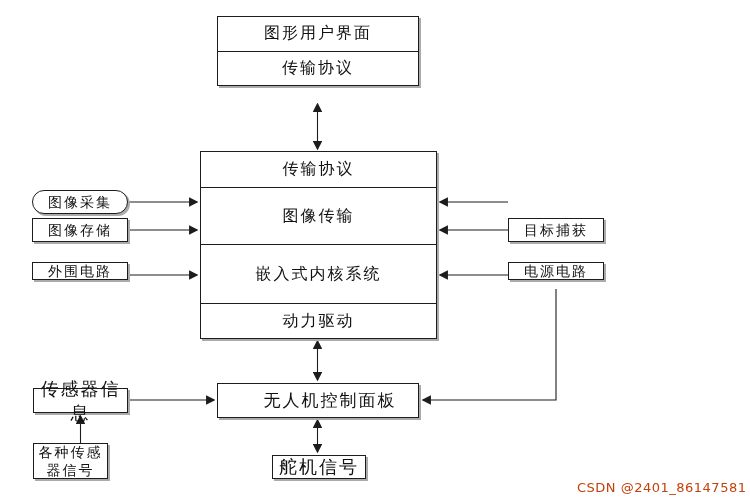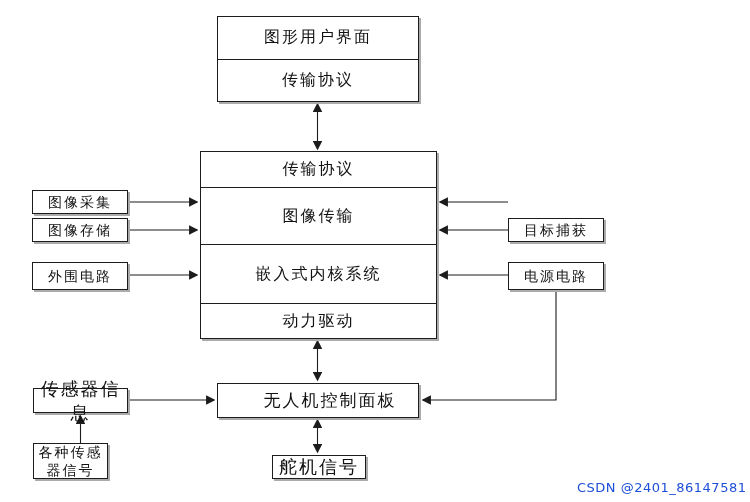--- a/index.html
+++ b/index.html
@@ -11,41 +11,41 @@
   .box{
     position:absolute;background:#ffffff;border:1px solid #1c1c1c;
     box-shadow:2px 2px 0 #ababab;box-sizing:border-box;
     display:flex;align-items:center;justify-content:center;
     font-size:15px;letter-spacing:2px;text-align:center;line-height:1.3;
   }
   .stack{flex-direction:column;align-items:stretch;padding:0;}
   .row{display:flex;align-items:center;justify-content:center;border-bottom:1px solid #1c1c1c;}
   .row:last-child{border-bottom:none;}
   .row.multiline{flex-direction:row;}
-  .top-box{left:217px;top:16px;width:202px;height:86px;font-size:16px;}
+  .top-box{left:217px;top:16px;width:202px;height:70px;font-size:16px;}
   .top-box .row{flex:1;}
   .main-box{left:200px;top:151px;width:237px;height:188px;font-size:16px;}
   .main-box .r1{height:35px;}
   .main-box .r2{height:56px;}
   .main-box .r3{height:58px;}
   .main-box .r4{flex:1;}
   .side{width:96px;height:24px;font-size:14px;}
   .lcol{left:32px;}
   .rcol{left:508px;}
-  .y1{top:190px;}
+  .y1{top:190px;border-radius:12px;}
   .y2{top:218px;}
-  .y3{top:262px;height:28px;}
+  .y3{top:262px;height:18px;}
   .uav-panel{left:217px;top:383px;width:202px;height:35px;font-size:17px;padding-left:24px;}
   .sensor-info{left:33px;top:388px;width:95px;height:25px;font-size:18px;}
   .sensor-signals{left:33px;top:443px;width:75px;height:36px;font-size:14px;flex-direction:column;}
   .servo-signal{left:272px;top:455px;width:94px;height:24px;font-size:18px;}
   .watermark{
     position:absolute;left:577px;top:480px;
     font-family:"DejaVu Sans","Liberation Sans",sans-serif;
-    font-size:13px;color:#1d4ed8;letter-spacing:0.5px;white-space:nowrap;
+    font-size:13px;color:#c2410c;letter-spacing:0.5px;white-space:nowrap;
   }
 </style>
 </head>
 <body>
 
 <div class="stage">
 
   <svg class="connectors" viewBox="0 0 750 502" xmlns="http://www.w3.org/2000/svg">
     <defs>
       <marker id="ar" viewBox="0 0 10 10" refX="8.5" refY="5" markerWidth="8.5" markerHeight="8.5" orient="auto-start-reverse">

